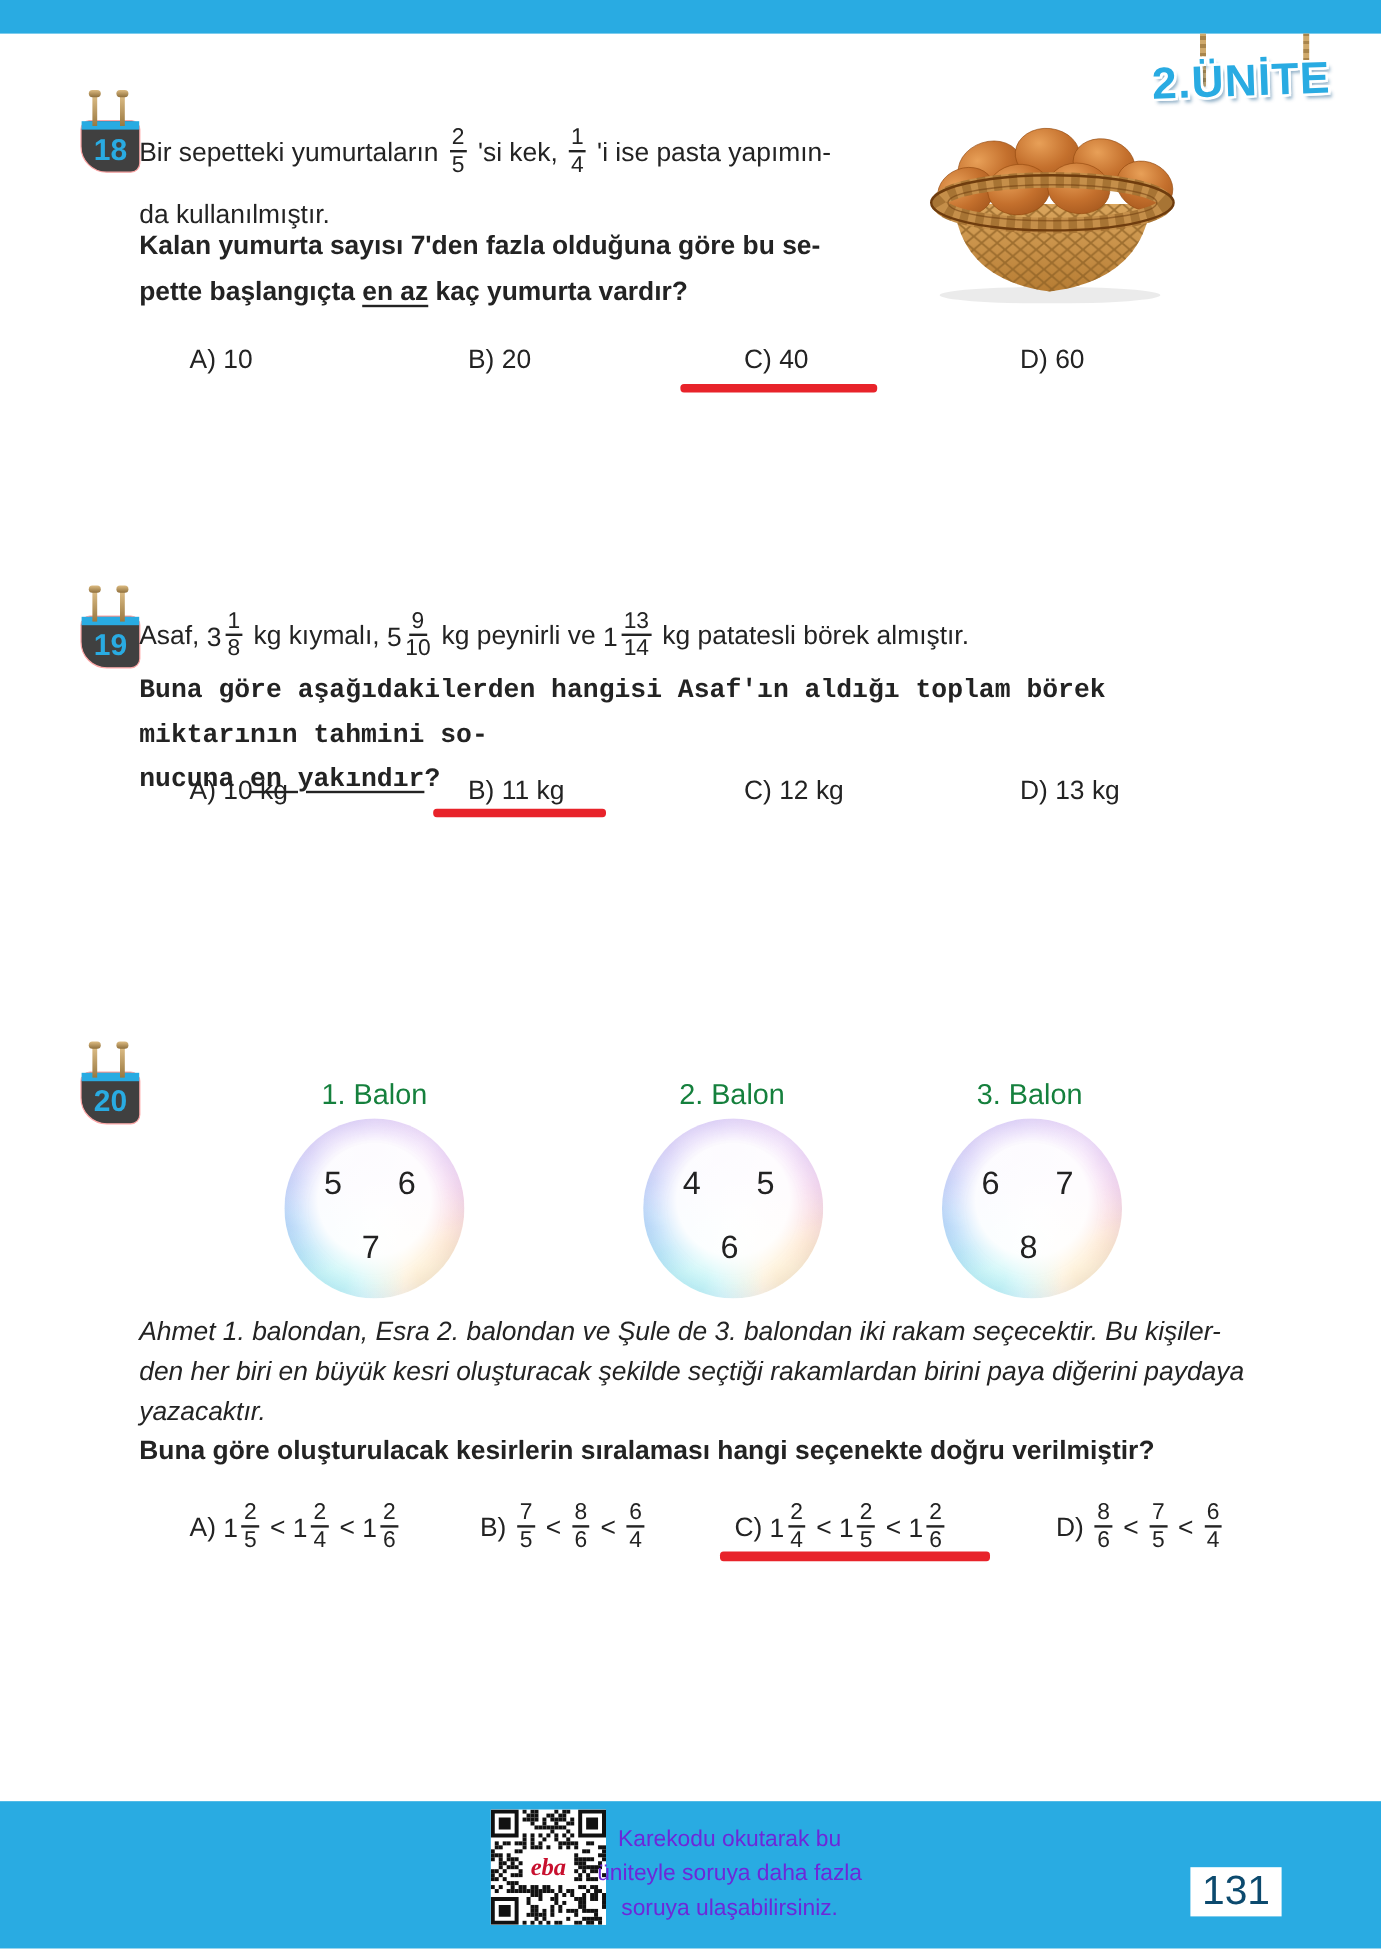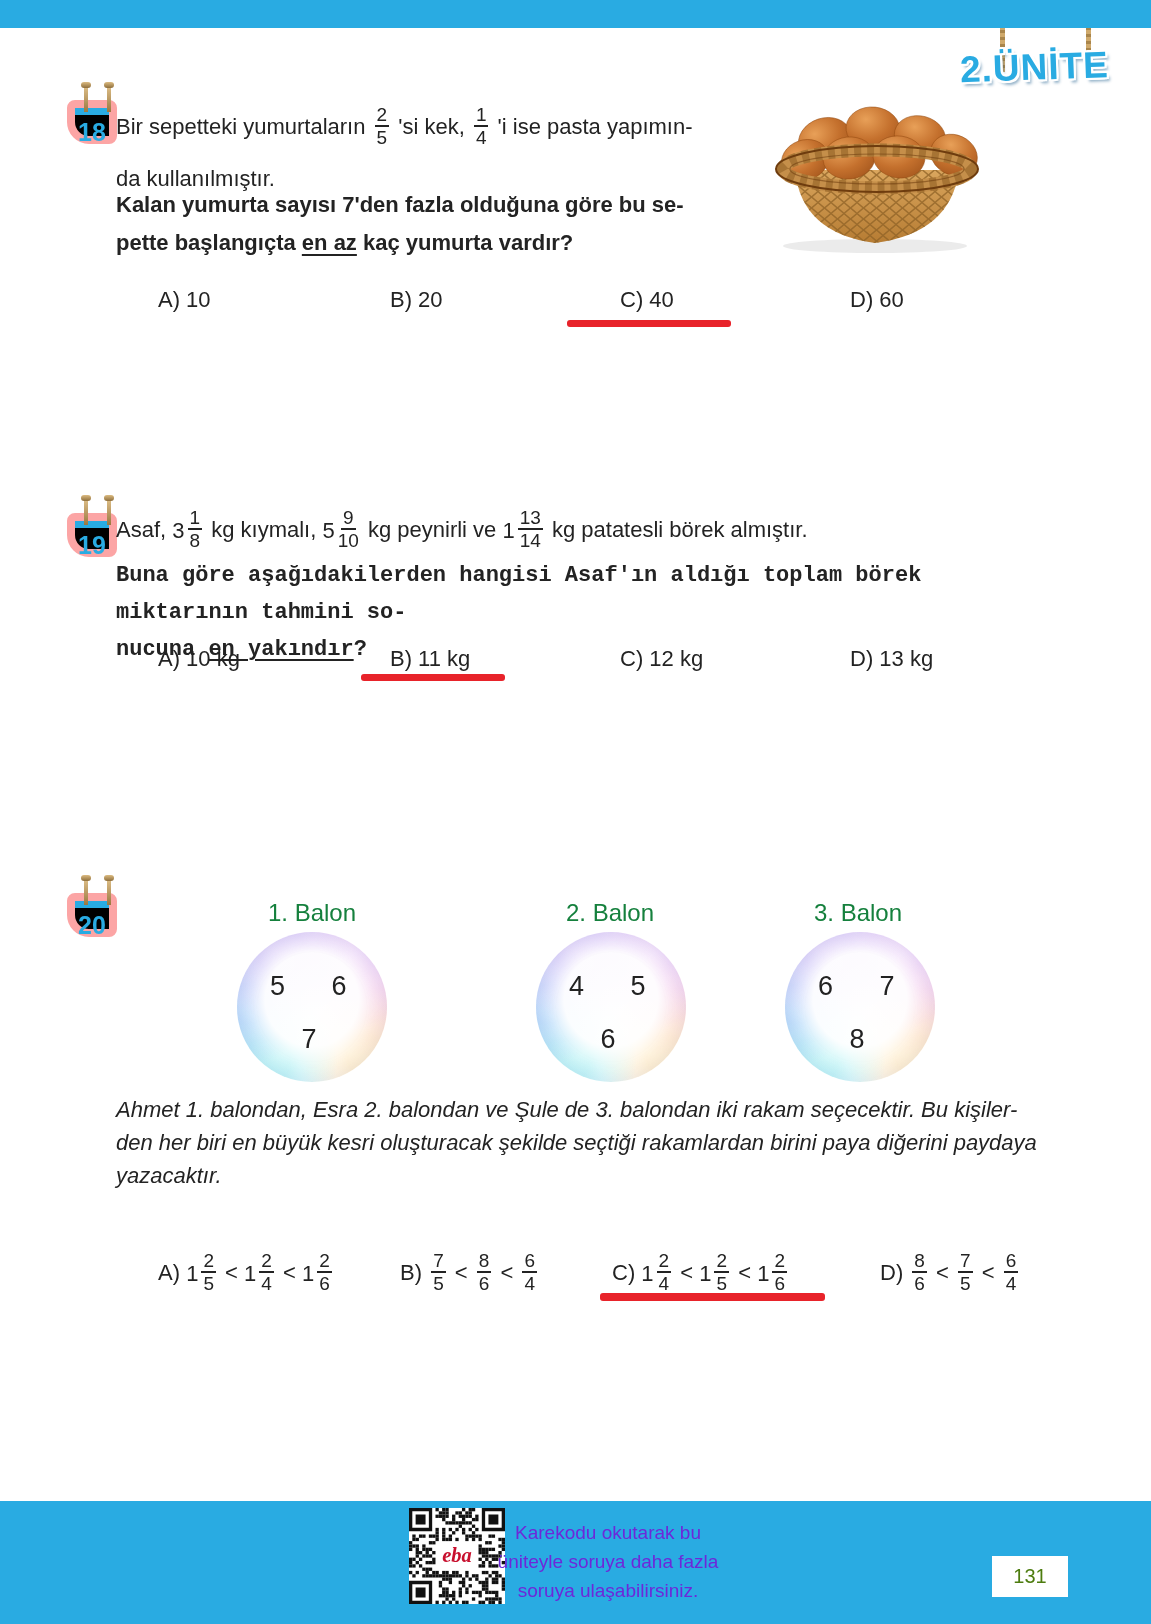--- a/index.html
+++ b/index.html
@@ -10,21 +10,21 @@
   .footerbar{position:absolute;left:0;top:1501px;width:1151px;height:123px;background:#29ABE2;}
   
   .rope{position:absolute;width:5px;background:repeating-linear-gradient(0deg,#cfa96b 0 4px,#a9854b 4px 7px);}
   .rope1{left:1000px;top:28px;height:44px;}
   .rope2{left:1086px;top:28px;height:48px;}
   .unit-logo{position:absolute;left:960px;top:46px;width:185px;font-size:37px;font-weight:bold;
     letter-spacing:1px;color:#29ABE2;transform:rotate(-2deg);
     text-shadow:2px 0 0 #fff,-2px 0 0 #fff,0 2px 0 #fff,0 -2px 0 #fff,
       2px 2px 0 #fff,-2px 2px 0 #fff,2px -2px 0 #fff,-2px -2px 0 #fff,3px 4px 3px rgba(10,80,130,.45);}
   
-  .badge{position:absolute;width:50px;height:44px;background:#000000;border:8px solid #fca5a5;
+  .badge{position:absolute;width:50px;height:44px;background:#404040;border:1px solid #fca5a5;
     border-radius:8px 8px 8px 22px;box-sizing:border-box;}
   .badge::before{content:"";position:absolute;left:0;top:0;right:0;height:7px;background:#29ABE2;}
   .badge .num{position:absolute;left:0;right:0;top:10px;text-align:center;
     font-size:25px;font-weight:bold;color:#29ABE2;}
   .pin{position:absolute;top:-24px;width:4px;height:28px;z-index:2;
     background:linear-gradient(180deg,#e3c48d,#9a7840);}
   .pin::before{content:"";position:absolute;top:-2px;left:-3px;width:10px;height:6px;border-radius:3px;
     background:linear-gradient(#dcbb81,#8f6f3c);}
   .pinL{left:9px;} .pinR{left:32px;}
   
@@ -52,21 +52,21 @@
       radial-gradient(circle at 92% 48%, rgba(255,170,195,.45) 0 10%, rgba(255,170,195,0) 34%),
       #ffffff;
     box-shadow:inset 0 0 18px rgba(190,195,230,.35);}
   .bubble span{position:absolute;font-size:27px;color:#222;}
   .bn1{left:22%;top:26%;} .bn2{left:63%;top:26%;} .bn3{left:43%;top:61%;}
   
   .qr{position:absolute;left:409px;top:1508px;width:96px;height:96px;background:#fff;padding:0;}
   .footer-note{position:absolute;left:478px;top:1518px;width:260px;text-align:center;
     font-size:19px;line-height:29px;color:#6d28d9;}
   .pagebox{position:absolute;left:992px;top:1556px;width:76px;height:41px;background:#fff;
-    text-align:center;line-height:41px;font-size:20px;color:#4d7c0f;}
+    text-align:center;line-height:41px;font-size:34px;color:#0c4a6e;}
   svg{display:block;}
 </style>
 </head>
 <body>
 
 <div id="page">
 
   <div class="topbar"></div>
 
   <div class="rope rope1"></div>
@@ -187,20 +187,21 @@
     <span class="bn3">6</span>
   </div>
   <div class="bubble" style="left:785px;top:932px;">
     <span class="bn1">6</span>
     <span class="bn2">7</span>
     <span class="bn3">8</span>
   </div>
 
   <div class="rich" style="left:116px;top:1093px;width:960px;line-height:33px;font-style:italic;">Ahmet 1. balondan, Esra 2. balondan ve Şule de 3. balondan iki rakam seçecektir. Bu kişiler-<br>den her biri en büyük kesri oluşturacak şekilde seçtiği rakamlardan birini paya diğerini paydaya<br>yazacaktır.</div>
 
+  <div class="rich qbold" style="left:116px;top:1194px;width:940px;line-height:30px;">Buna göre oluşturulacak kesirlerin sıralaması hangi seçenekte doğru verilmiştir?</div>
 
   <div>
     <span class="opt" style="left:158px;top:1243px;line-height:60px;">A) <span class="mixed">
           <span class="whole">1</span>
           <span class="frac">
             <span class="fnum">2</span>
             <span class="fden">5</span>
           </span>
         </span> &lt; <span class="mixed">
           <span class="whole">1</span>

